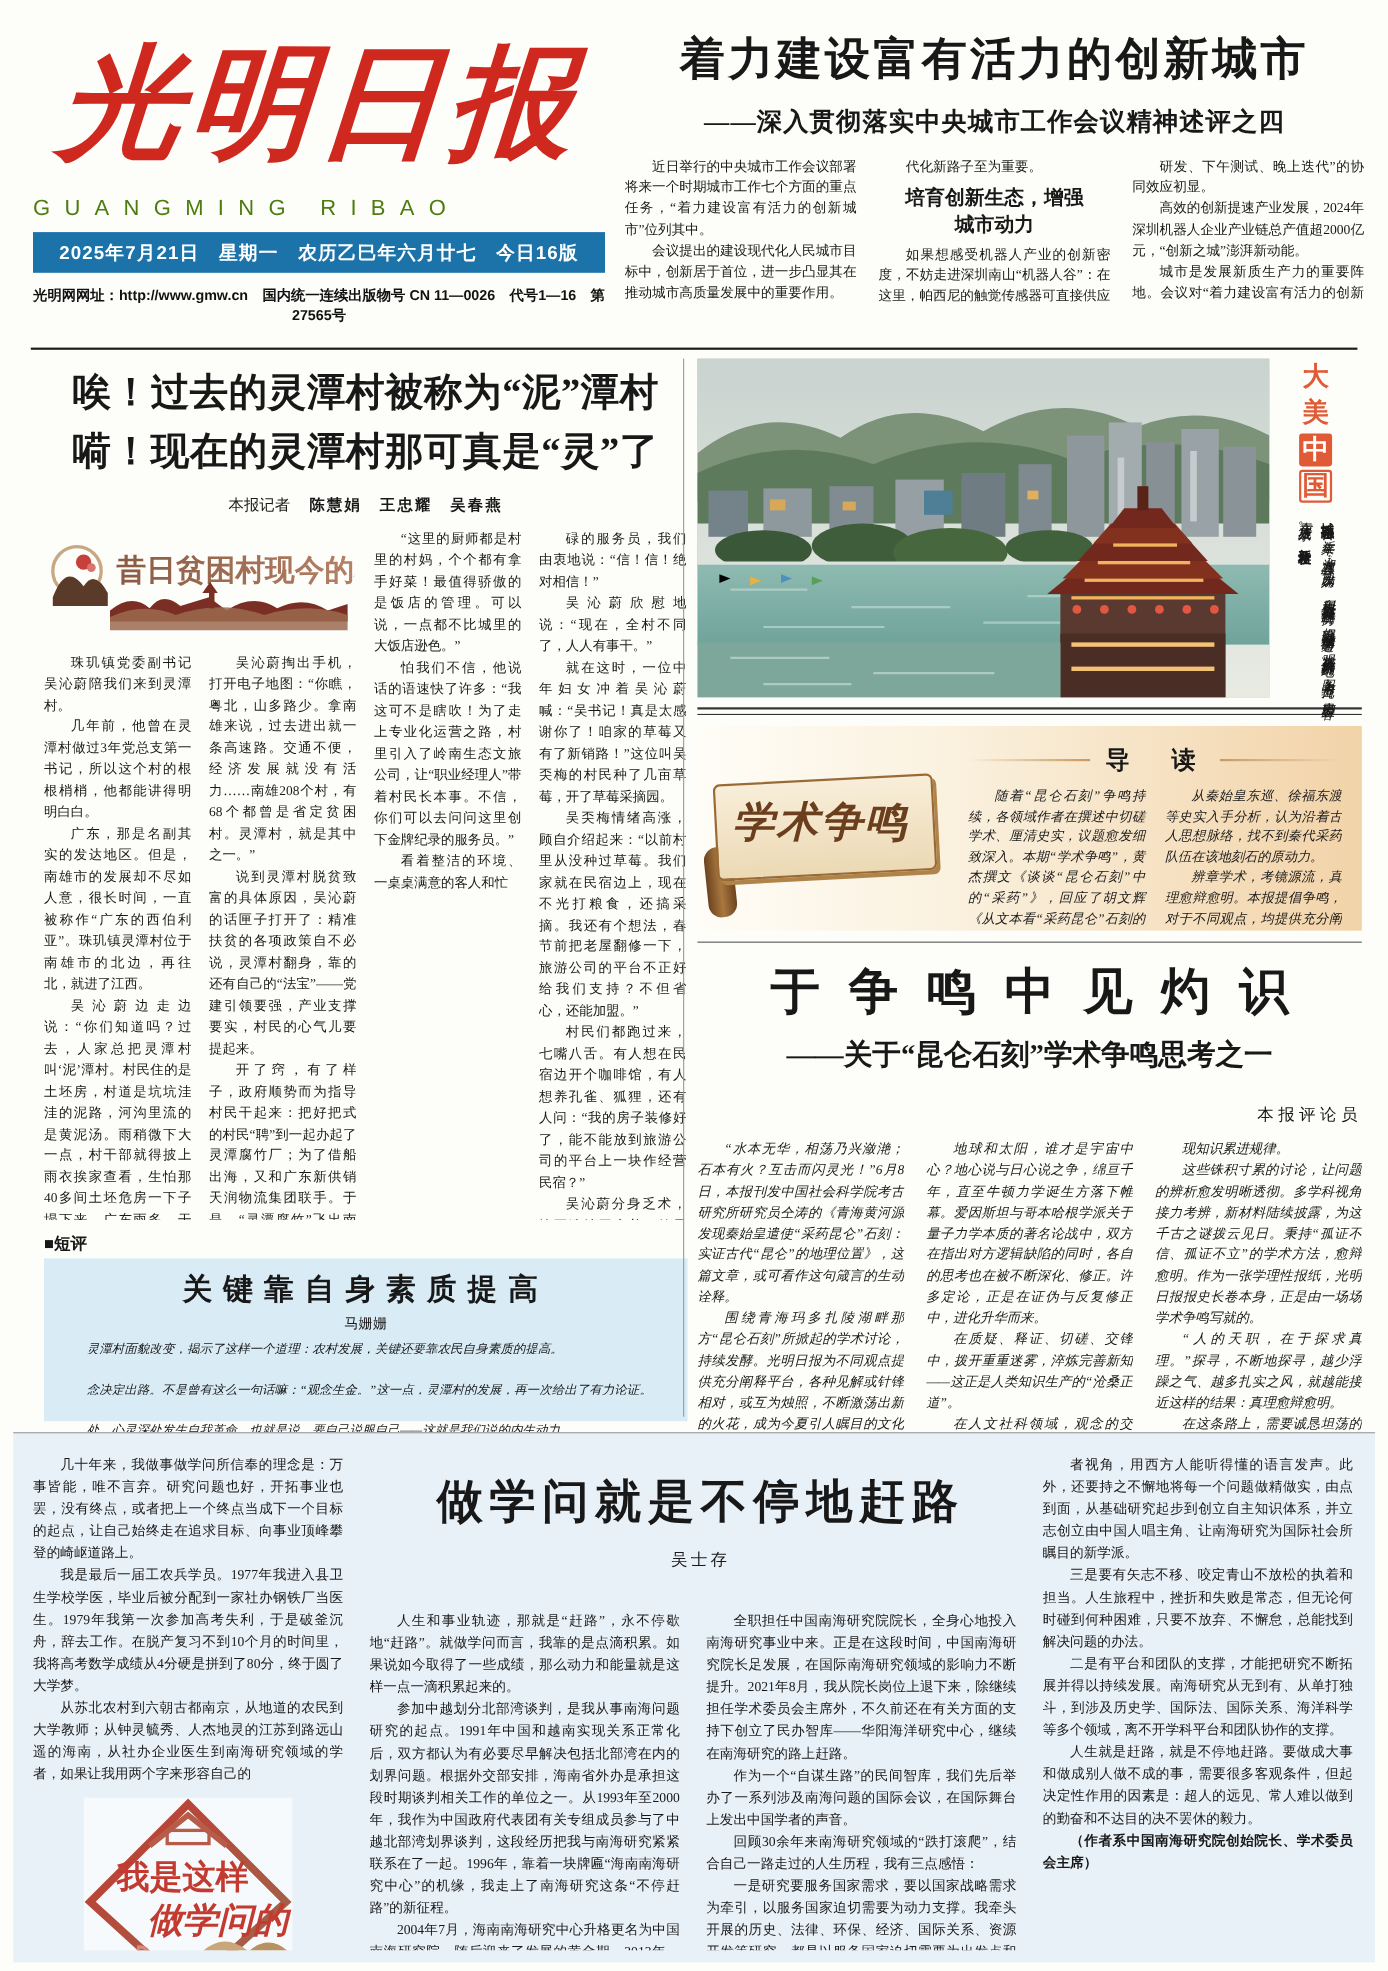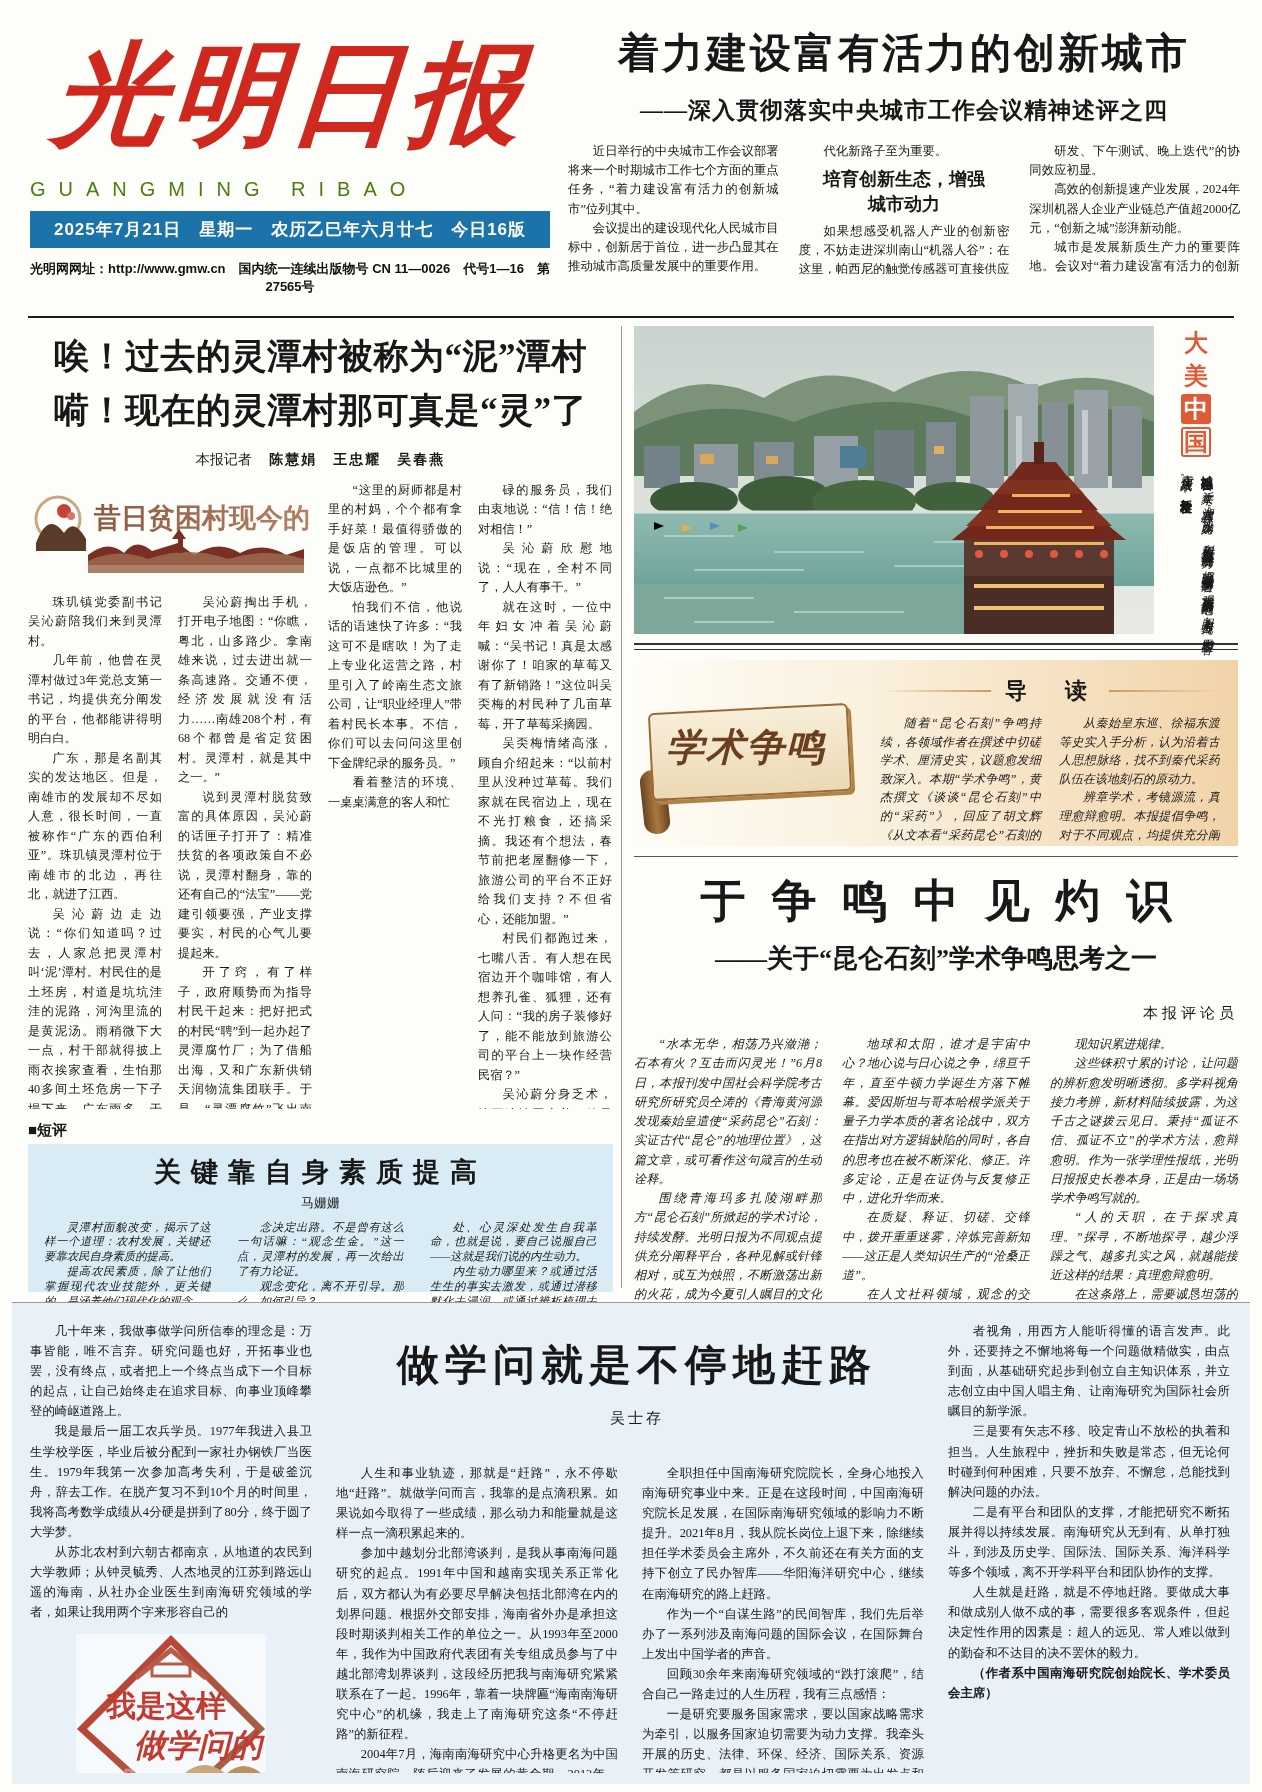--- a/index.html
+++ b/index.html
@@ -23,35 +23,35 @@
   .ta-title{font-size:41px;font-weight:bold;text-align:center;letter-spacing:3px;}
   .ta-sub{font-size:23px;font-weight:bold;text-align:center;margin-top:14px;letter-spacing:1px;}
   .ta-cols{display:flex;gap:20px;margin-top:16px;height:132px;}
   .ta-col{flex:1;font-size:12.4px;line-height:1.55;text-align:justify;}
   .ta-inner-h{font-weight:bold;font-size:18px;text-align:center;white-space:pre-line;
               line-height:1.35;margin:6px 0;text-indent:0;}
 
   .rule-h{position:absolute;left:28px;width:1206px;border-top:2px solid #1d1d1d;}
 
   
-  .feature{position:absolute;left:28px;top:330px;width:585px;}
+  .feature{position:absolute;left:40px;top:330px;width:585px;}
   .f-title{font-size:35px;font-weight:bold;text-align:center;line-height:1.55;letter-spacing:0.5px;}
   .f-byline{text-align:center;font-size:14px;margin:12px 0 12px;}
   .f-byline .names{letter-spacing:2px;font-weight:bold;}
   .f-body{position:relative;display:flex;gap:16px;height:628px;}
   .f-col{width:134px;font-size:12.2px;line-height:1.6;text-align:justify;}
   .f-col.pad{padding-top:112px;}
   .f-badge{position:absolute;left:0;top:0;width:282px;height:100px;}
 
   
   .sr-label{font-size:15px;font-weight:bold;margin:12px 0 4px;}
   .sr-box{background:#d9ecf6;padding:10px 16px 12px;height:148px;box-sizing:border-box;}
   .sr-title{font-size:27px;font-weight:bold;text-align:center;letter-spacing:10px;}
   .sr-author{font-size:13px;text-align:center;margin:4px 0 8px;}
-  .sr-cols{display:flex;gap:26px;height:86px;}
+  .sr-cols{display:flex;gap:26px;height:86px;flex-direction:column;}
   .sr-col{flex:1;font-size:11.4px;line-height:1.3;text-align:justify;font-style:italic;}
 
   .vrule{position:absolute;left:621px;top:326px;height:962px;border-left:1px solid #9a9a9a;}
 
   
   .right-col{position:absolute;left:634px;top:326px;width:604px;}
   .photo-row{display:flex;height:308px;}
   .photo{width:520px;height:308px;background:#b7c2bd;}
   .photo-side{width:84px;display:flex;flex-direction:column;align-items:center;padding-top:2px;}
   .damei{display:flex;flex-direction:column;gap:3px;margin-bottom:8px;}
@@ -172,21 +172,21 @@
           <circle cx="43" cy="35" r="4" fill="#d8756e"></circle>
           <text x="66" y="46" font-size="27" font-weight="bold" fill="url(#bg1)" font-family="serif" aria-label="昔日贫困村现今的模样">昔日贫困村现今的模样</text>
           <path d="M60 74 Q80 58 96 72 Q108 56 124 70 L150 62 L166 74 Q190 58 212 72 Q236 60 258 74 L276 68 L276 84 L60 84 Z" fill="#7a2e24"></path>
           <path d="M60 80 Q90 66 120 78 Q160 64 200 78 Q240 66 276 78 L276 92 L60 92 Z" fill="#9c6a4e" opacity="0.85"></path>
           <rect x="150" y="56" width="5" height="16" fill="#7a2e24"></rect>
           <path d="M144 58 L158 58 L151 48 Z" fill="#7a2e24"></path>
         </svg>
       </div>
       <div class="f-col pad clip">
           <p>珠玑镇党委副书记吴沁蔚陪我们来到灵潭村。</p>
-          <p>几年前，他曾在灵潭村做过3年党总支第一书记，均提供充分阐发的平台，他都能讲得明明白白。</p>
+          <p>几年前，他曾在灵潭村做过3年党总支第一书记，所以这个村的根根梢梢，他都能讲得明明白白。</p>
           <p>广东，那是名副其实的发达地区。但是，南雄市的发展却不尽如人意，很长时间，一直被称作“广东的西伯利亚”。珠玑镇灵潭村位于南雄市的北边，再往北，就进了江西。</p>
           <p>吴沁蔚边走边说：“你们知道吗？过去，人家总把灵潭村叫‘泥’潭村。村民住的是土坯房，村道是坑坑洼洼的泥路，河沟里流的是黄泥汤。雨稍微下大一点，村干部就得披上雨衣挨家查看，生怕那40多间土坯危房一下子塌下来。广东雨多，干部的心就一直提着……”</p>
         </div>
       <div class="f-col pad clip">
           <p>吴沁蔚掏出手机，打开电子地图：“你瞧，粤北，山多路少。拿南雄来说，过去进出就一条高速路。交通不便，经济发展就没有活力……南雄208个村，有68个都曾是省定贫困村。灵潭村，就是其中之一。”</p>
           <p>说到灵潭村脱贫致富的具体原因，吴沁蔚的话匣子打开了：精准扶贫的各项政策自不必说，灵潭村翻身，靠的还有自己的“法宝”——党建引领要强，产业支撑要实，村民的心气儿要提起来。</p>
           <p>开了窍，有了样子，政府顺势而为指导村民干起来：把好把式的村民“聘”到一起办起了灵潭腐竹厂；为了借船出海，又和广东新供销天润物流集团联手。于是，“灵潭腐竹”飞出南雄、飞向全国。</p>
         </div>
       <div class="f-col clip">
           <p>“这里的厨师都是村里的村妈，个个都有拿手好菜！最值得骄傲的是饭店的管理。可以说，一点都不比城里的大饭店逊色。”</p>

